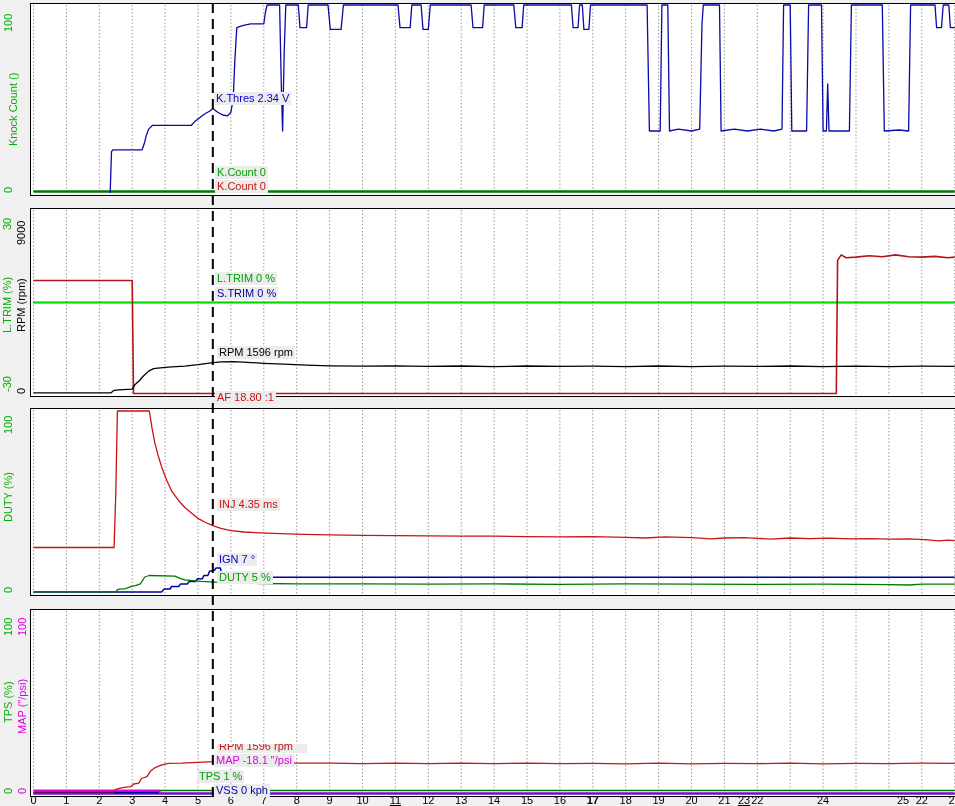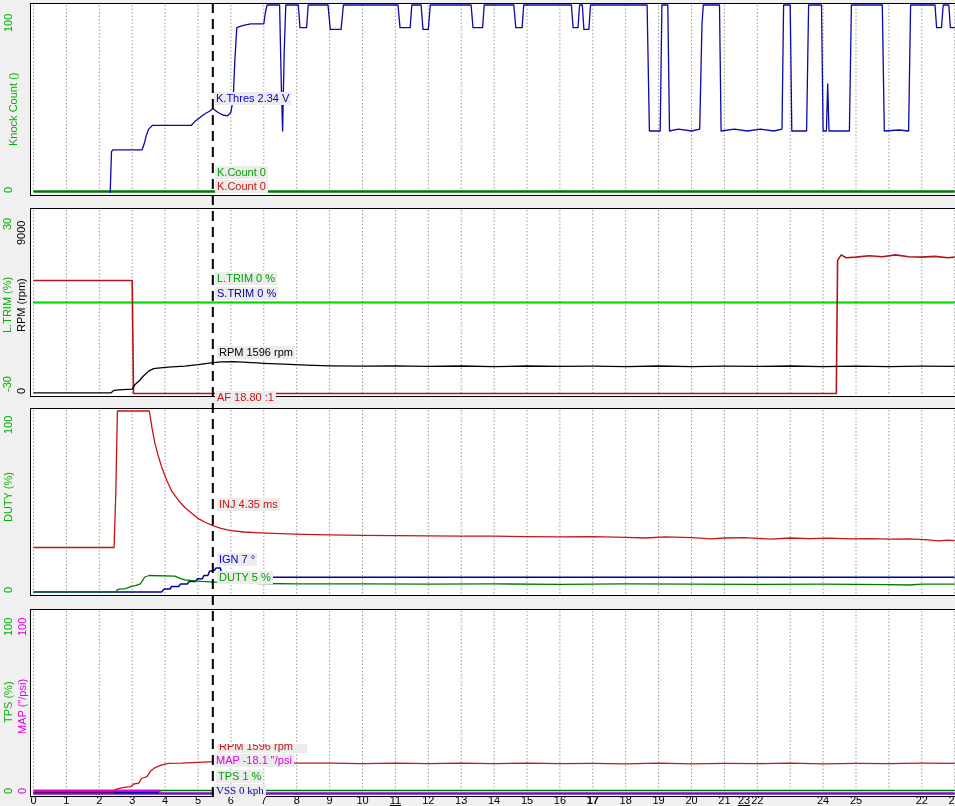--- a/index.html
+++ b/index.html
@@ -195,22 +195,22 @@
         <polyline points="2.5,182.2 129.2,182.2" fill="none" stroke="#0000a0" stroke-width="2" stroke-linejoin="round"></polyline>
         <polyline points="2.5,180.5 127.5,180.5 129.5,183.6" fill="none" stroke="#e000e0" stroke-width="2" stroke-linejoin="round"></polyline>
         <polyline points="127.5,180.5 923.7,180.5" fill="none" stroke="#007800" stroke-width="1.4" stroke-linejoin="round"></polyline>
         <polyline points="2.5,183.1 81.5,183.1 84.8,179.4 91.3,177.6 99.6,176.7 102.8,174.0 107.8,173.1 110.4,168.5 116.0,166.7 119.3,161.3 124.2,157.6 130.8,154.9 137.4,153.4 150.5,153.1 167.0,152.3 183.4,151.6 206.5,151.6 232.8,152.5 265.7,153.1 298.6,153.2 331.5,153.6 364.4,153.2 397.3,153.6 430.2,153.2 463.1,153.6 496.0,153.2 528.9,153.6 561.8,153.4 594.7,153.8 627.6,153.2 660.5,153.8 693.4,153.4 726.3,153.6 759.2,153.2 792.1,153.8 825.0,153.4 857.9,153.6 890.8,153.2 923.7,153.4" fill="none" stroke="#c81414" stroke-width="1.3" stroke-linejoin="round"></polyline>
       </svg>
     </div>
     <div class="clipbox" style="left: 217px; top: 744px; height: 10px; width: 90px;">
       <div class="readout" style="color: rgb(200, 20, 20);">RPM 1596 rpm</div>
     </div>
     <div class="readout" style="color: rgb(224, 0, 224); left: 214px; top: 754px;">MAP -18.1 "/psi</div>
-    <div class="readout" style="color: rgb(0, 160, 0); left: 216px; top: 770px;">TPS 1 %</div>
-    <div class="readout" style="color: rgb(0, 0, 160); left: 214px; top: 784px; font-family: Liberation Serif, serif;">VSS 0 kph</div>
+    <div class="readout" style="color: rgb(0, 160, 0); left: 197px; top: 770px;">TPS 1 %</div>
+    <div class="readout" style="color: rgb(0, 0, 160); left: 214px; top: 784px;">VSS 0 kph</div>
     <div class="vlab" style="left: 2px; top: 636px; color: rgb(0, 176, 0);">100</div>
     <div class="vlab" style="left: 16px; top: 636px; color: rgb(224, 0, 224);">100</div>
     <div class="vlab" style="left: 2px; top: 723px; color: rgb(0, 176, 0);">TPS (%)</div>
     <div class="vlab" style="left: 16px; top: 734px; color: rgb(224, 0, 224);">MAP ("/psi)</div>
     <div class="vlab" style="left: 2px; top: 794px; color: rgb(0, 176, 0);">0</div>
     <div class="vlab" style="left: 16px; top: 794px; color: rgb(224, 0, 224);">0</div>
     <div class="tick" style="left: 22.5px;">0</div>
     <div class="tick" style="left: 55.4px;">1</div>
     <div class="tick" style="left: 88.3px;">2</div>
     <div class="tick" style="left: 121.2px;">3</div>
@@ -228,20 +228,20 @@
     <div class="tick" style="left: 516px;">15</div>
     <div class="tick" style="left: 548.9px;">16</div>
     <div class="tick" style="left: 581.8px; font-weight: bold;">17</div>
     <div class="tick" style="left: 614.7px;">18</div>
     <div class="tick" style="left: 647.6px;">19</div>
     <div class="tick" style="left: 680.5px;">20</div>
     <div class="tick" style="left: 713.4px;">21</div>
     <div class="tick" style="left: 746.3px;">22</div>
     <div class="tick" style="left: 733px; text-decoration: underline;">23</div>
     <div class="tick" style="left: 812.1px;">24</div>
-    <div class="tick" style="left: 845px;">25</div>
+    <div class="tick" style="left: 892px;">25</div>
     <div class="tick" style="left: 921px; margin-left: 32px;">26</div>
     <div class="tick" style="left: 910.8px;">22</div>
     <div class="tick" style="left: 943.7px;">28</div>
     <svg id="cursor-overlay" width="955" height="806" viewBox="0 0 955 806">
       <line x1="212.805" y1="3" x2="212.805" y2="797" stroke="#000000" stroke-width="2" stroke-dasharray="10 6"></line>
     </svg>
   </div>
 
 </body></html>

